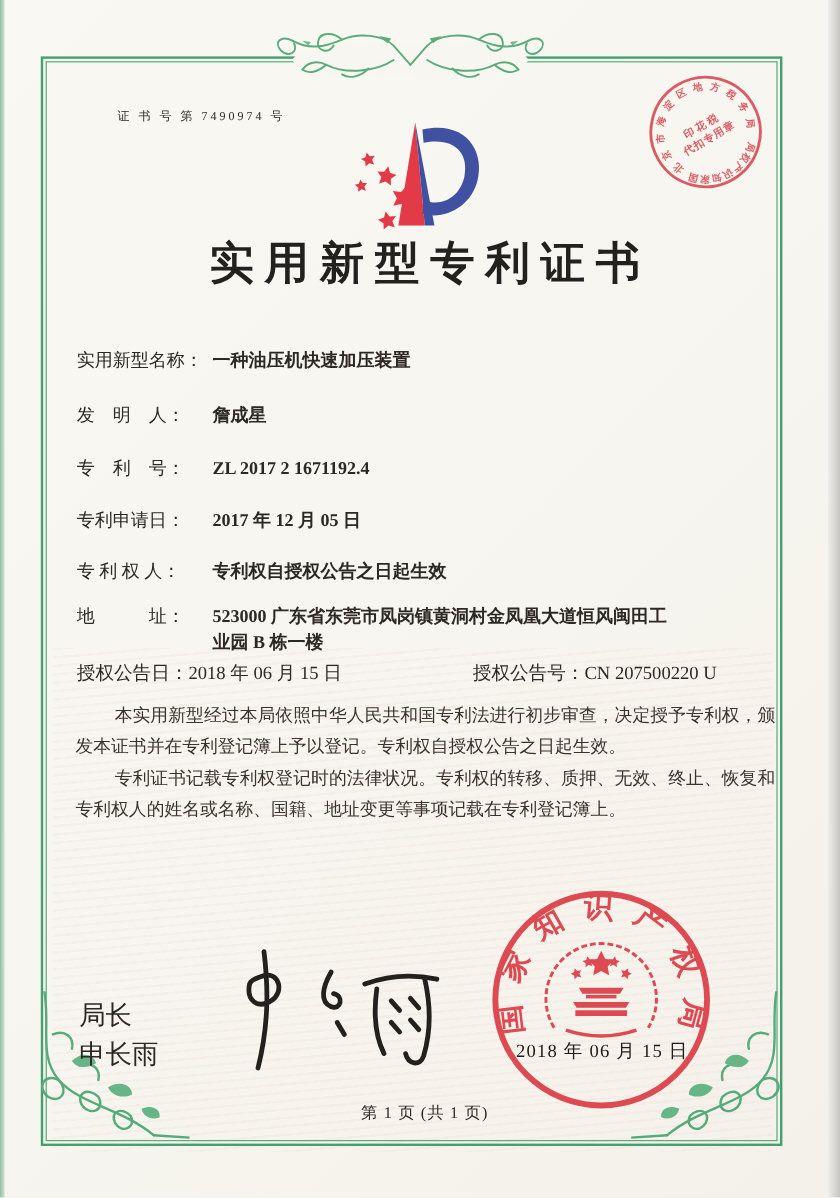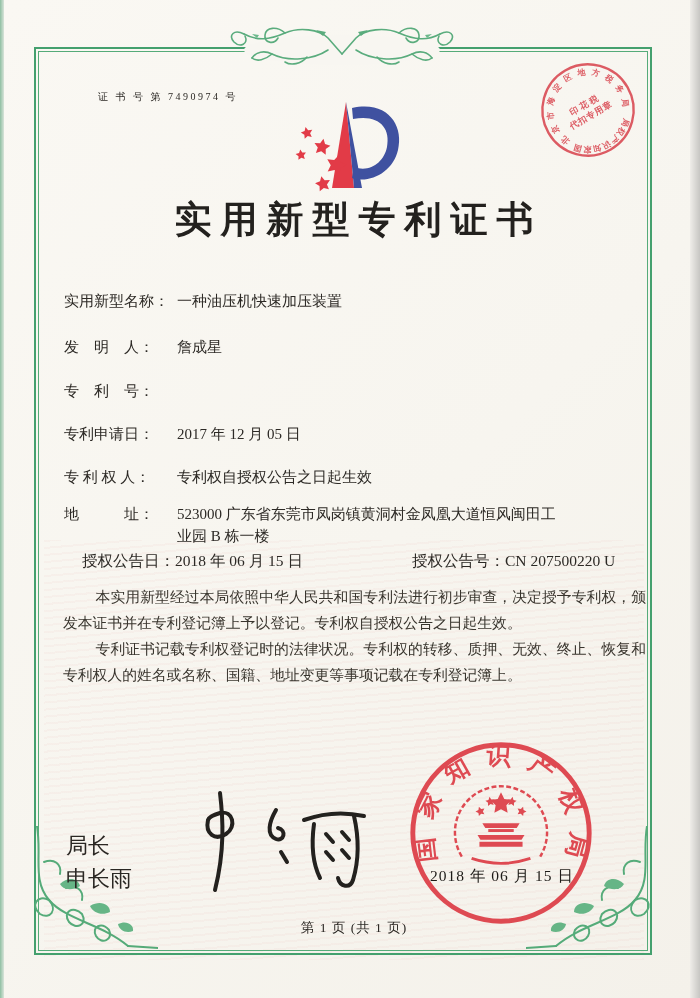--- a/index.html
+++ b/index.html
@@ -35,26 +35,26 @@
   }
   .logo{position:absolute;left:282px;top:96px;width:130px;height:100px;}
   .title{
     position:absolute;left:0;top:195px;width:700px;text-align:center;
     font-size:37px;font-weight:600;color:#23211e;letter-spacing:9px;
     text-indent:9px;
   }
   .fields{position:absolute;left:60px;top:0;width:586px;}
   .field-row{position:absolute;left:0;display:flex;font-size:15px;color:#2c2925;line-height:22px;}
   .field-label{width:113px;flex:0 0 113px;white-space:pre;}
-  .field-value{width:392px;}
+  .field-value{width:392px;font-weight:bold;}
   .row0{top:290px}.row1{top:336px}.row2{top:380px}
   .row3{top:423px}.row4{top:466px}.row5{top:503px}
   .grant-row{position:absolute;left:60px;top:551px;width:584px;display:flex;
     font-size:15.5px;color:#2c2925;}
-  .grant-left{width:330px;flex:0 0 330px;white-space:pre;margin-left:18px;}
+  .grant-left{width:330px;flex:0 0 330px;white-space:pre;}
   .grant-right{white-space:pre;}
   .paras{position:absolute;left:59px;top:584px;width:583px;
     font-size:14.8px;line-height:26px;color:#38342d;text-align:justify;}
   .paras p{margin:0;text-indent:2.2em;}
   .signer{position:absolute;left:62px;top:829px;font-size:22px;color:#2a2723;line-height:33px;}
   .signature{position:absolute;left:182px;top:788px;width:190px;height:110px;}
   .seal-main{position:absolute;left:399px;top:735px;width:196px;height:196px;opacity:.93;}
   .seal-date{position:absolute;left:426px;top:866px;font-size:15.5px;color:#1d1a17;
     letter-spacing:1px;white-space:pre;}
   .tax-seal{position:absolute;left:532px;top:58px;width:104px;height:104px;
@@ -151,20 +151,21 @@
     <div class="field-row row0">
       <span class="field-label">实用新型名称：</span>
       <span class="field-value">一种油压机快速加压装置</span>
     </div>
     <div class="field-row row1">
       <span class="field-label">发　明　人：</span>
       <span class="field-value">詹成星</span>
     </div>
     <div class="field-row row2">
       <span class="field-label">专　利　号：</span>
+      <span class="field-value">ZL 2017 2 1671192.4</span>
     </div>
     <div class="field-row row3">
       <span class="field-label">专利申请日：</span>
       <span class="field-value">2017 年 12 月 05 日</span>
     </div>
     <div class="field-row row4">
       <span class="field-label">专 利 权 人：</span>
       <span class="field-value">专利权自授权公告之日起生效</span>
     </div>
     <div class="field-row row5">

